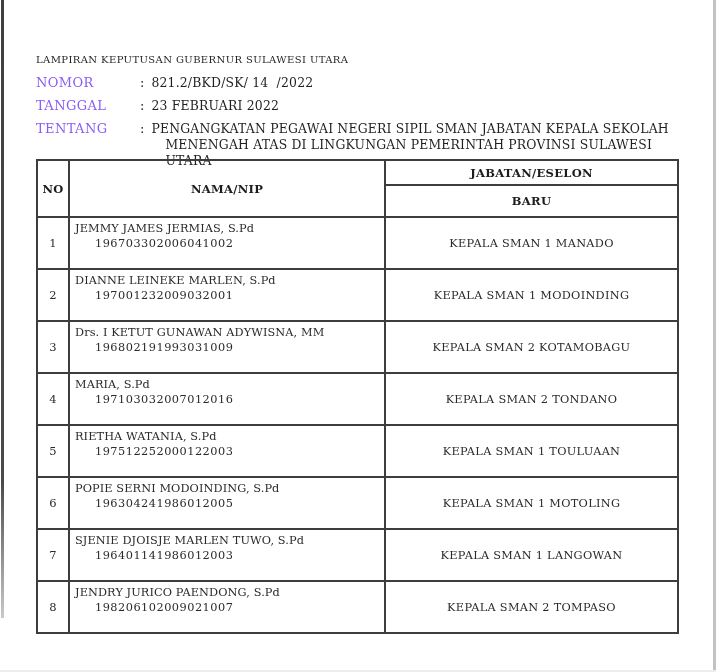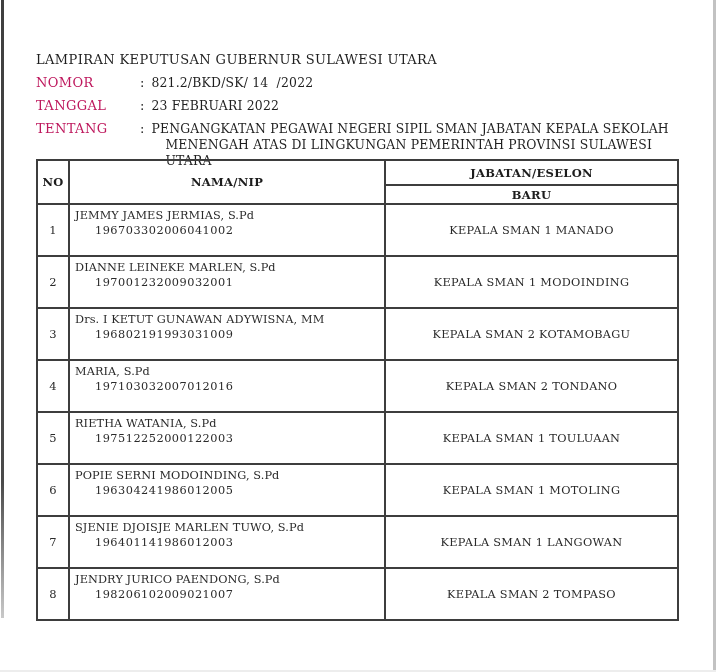--- a/index.html
+++ b/index.html
@@ -22,27 +22,27 @@
     position: absolute; right: 0; top: 0; width: 3px; height: 672px;
     background: #c2c2c2;
   }
   .scan-edge-bottom {
     position: absolute; left: 0; bottom: 0; width: 716px; height: 2px;
     background: #ededed;
   }
 
   .doc-header { position: absolute; left: 36px; top: 52px; width: 648px; }
   .title-line {
-    font-size: 13px; letter-spacing: 0.4px; line-height: 16px;
+    font-size: 10px; letter-spacing: 0.4px; line-height: 16px;
     color: #1f1f1f; font-weight: 500;
   }
   .field-row { display: flex; margin-top: 7px; line-height: 16px; }
   .field-label {
     width: 104px; flex: 0 0 104px;
-    font-size: 13px; letter-spacing: 0.4px; color: #be185d;
+    font-size: 13px; letter-spacing: 0.4px; color: #8b5cf6;
   }
   .field-sep { font-size: 13px; margin-right: 7px; color: #1f1f1f; }
   .field-value { font-size: 12.4px; letter-spacing: 0.2px; color: #1f1f1f; white-space: pre; }
   .field-value-block { font-size: 12.4px; letter-spacing: 0.2px; color: #1f1f1f; }
   .field-value-line2 { padding-left: 14px; }
 
   table.doc-table {
     position: absolute; left: 36px; top: 159px;
     width: 641px; border-collapse: collapse; table-layout: fixed;
   }
@@ -51,21 +51,21 @@
   .doc-table col.c-jab { width: 293px; }
   .doc-table th, .doc-table td {
     border: 2px solid #3d3d3d;
     vertical-align: middle;
   }
   .doc-table th {
     font-size: 11.5px; font-weight: bold; letter-spacing: 0.3px;
     text-align: center; color: #1d1d1d;
   }
   .th-top { height: 25px; }
-  .th-baru { height: 19px; }
+  .th-baru { height: 32px; }
   .cell-no {
     text-align: center; font-size: 11.5px; color: #2a2a2a; height: 41px;
   }
   .cell-nama {
     padding: 3px 4px 17px 5px; font-size: 11.3px; line-height: 15px;
     color: #2a2a2a; letter-spacing: 0.1px;
   }
   .cell-nama .nip { letter-spacing: 0.5px; margin-left: 20px; }
   .cell-jabatan {
     text-align: center; font-size: 11.3px; color: #2a2a2a; letter-spacing: 0.3px;

